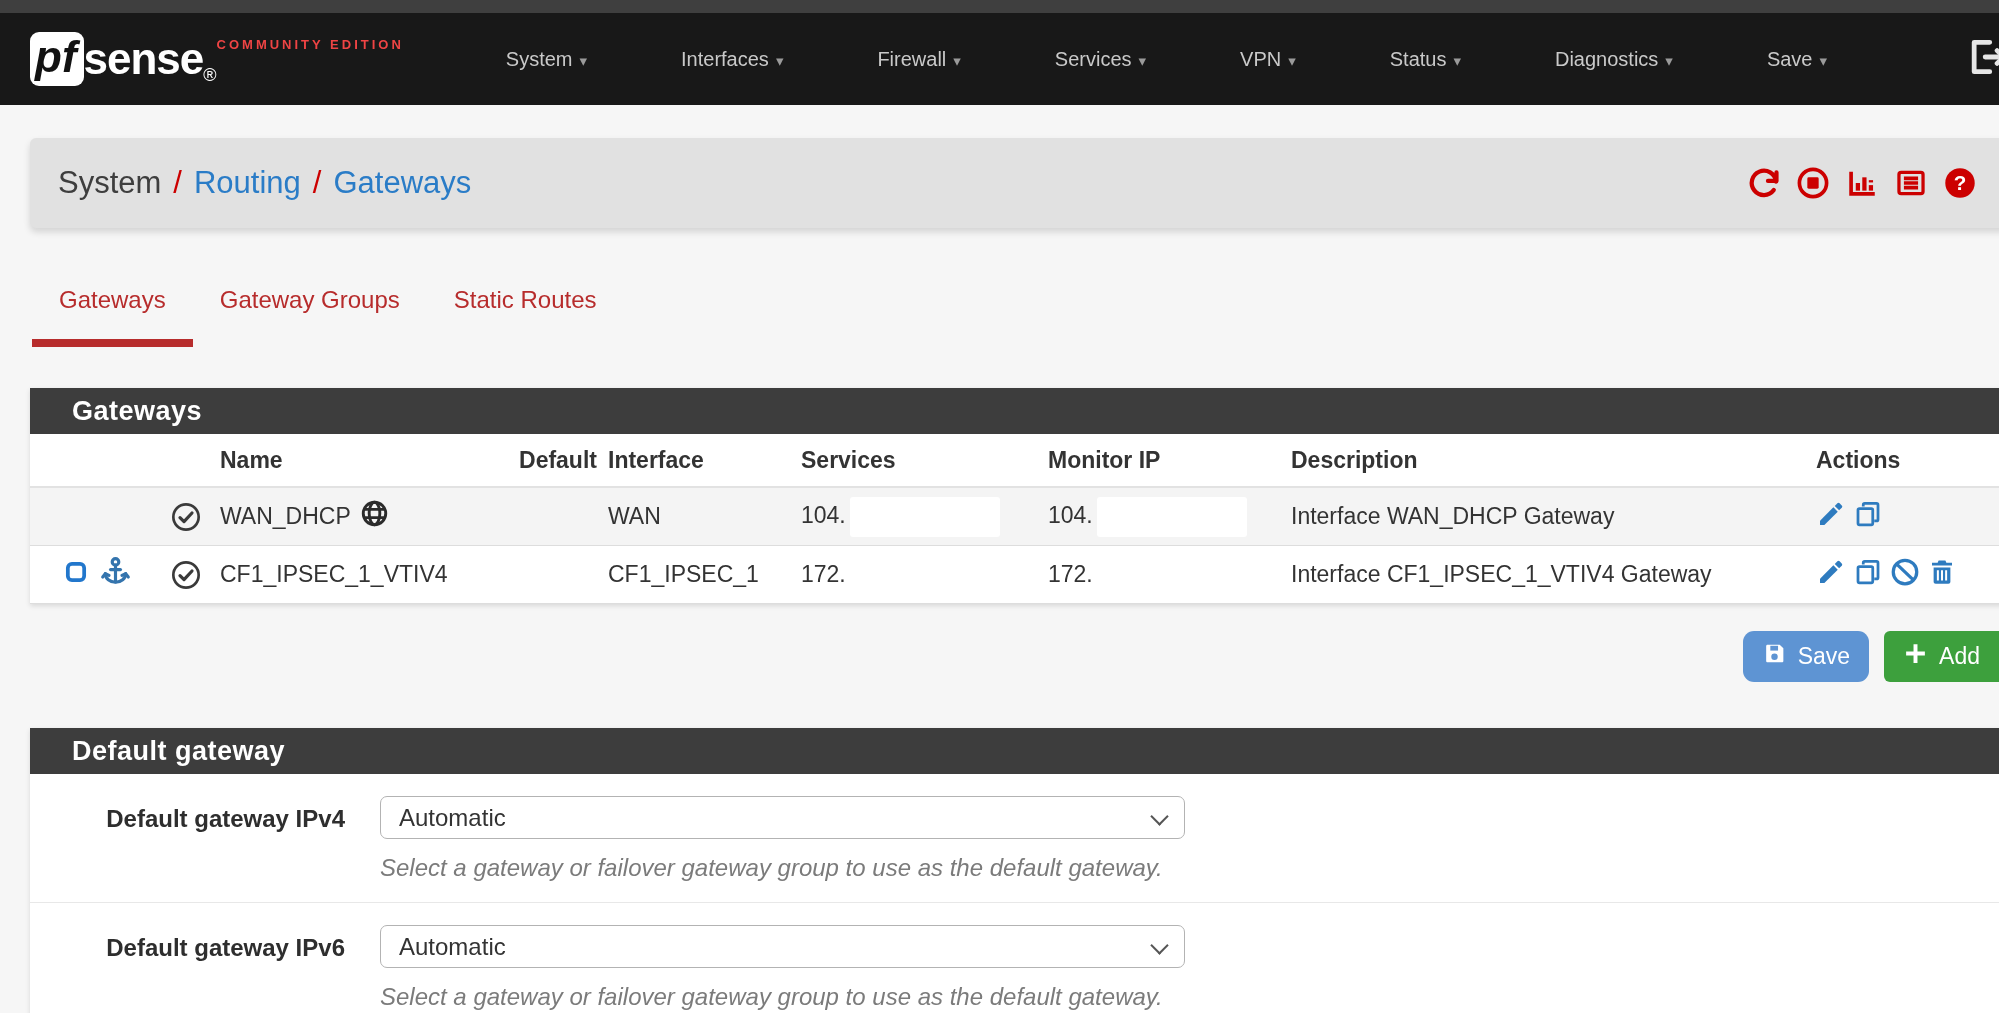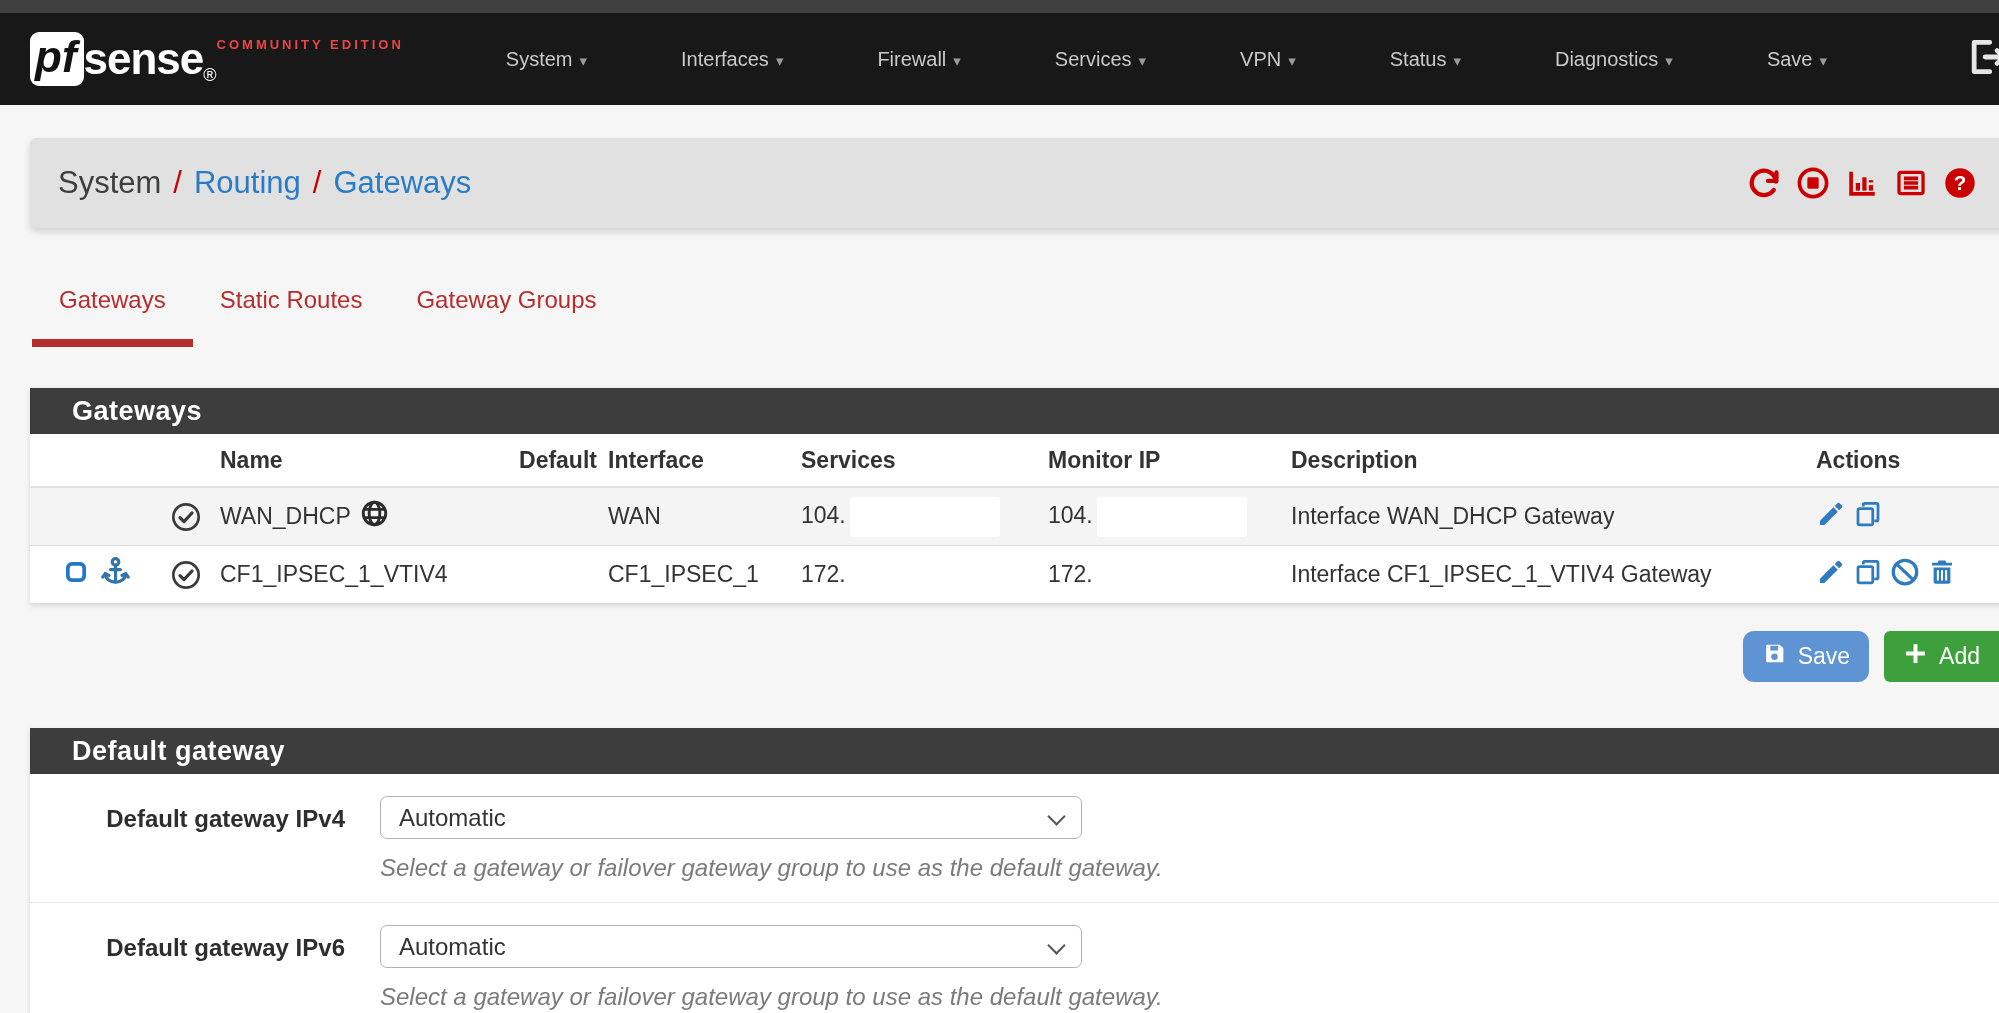--- a/index.html
+++ b/index.html
@@ -57,21 +57,21 @@
   .btn { display:flex; align-items:center; gap:11px; color:#fff; font-size:23px; border:none; border-radius:6px; padding:10px 19px; cursor:pointer; font-family:inherit; }
   .btn-save { background:#5e94d3;border-radius:11px; }
   .btn-add { background:#3da03d; padding-right:34px; }
 
   
   .dg-panel { margin-top:46px; }
   .field-row { display:flex; padding:22px 0 20px 0; }
   .field-row + .field-row { border-top:1px solid #e8e8e8; }
   .field-label { width:315px; text-align:right; font-weight:bold; font-size:24px; color:#2e2e2e; padding-top:9px; }
   .field-ctrl { margin-left:35px; }
-  .select { width:702px; height:43px; border:1px solid #b3b3b3; border-radius:7px; background:#fff; display:flex; align-items:center; padding:0 18px; font-size:24px; color:#333; cursor:pointer; position:relative; }
+  .select { width:805px; height:43px; border:1px solid #b3b3b3; border-radius:7px; background:#fff; display:flex; align-items:center; padding:0 18px; font-size:24px; color:#333; cursor:pointer; position:relative; }
   .chev { position:absolute; right:18px; top:13px; width:13px; height:13px; border-right:2px solid #555; border-bottom:2px solid #555; transform:rotate(45deg); }
   .help-text { margin-top:15px; font-size:24px; color:#7b7b7b;font-style:italic; }
 </style>
 </head>
 <body>
 
 <div class="topstrip"></div>
 <div class="navbar">
   <div class="brand">
     <div class="brand-row">
@@ -138,22 +138,22 @@
         <svg width="34" height="34" viewBox="0 0 24 24">
           <circle cx="12" cy="12" r="10.4" fill="#cc0000"></circle>
           <text x="12" y="17" text-anchor="middle" font-size="14.5" font-weight="bold" fill="#fff" font-family="Liberation Sans,DejaVu Sans,sans-serif">?</text>
         </svg>
       </span>
   </div>
 </div>
 
 <div class="tabs">
   <div class="tab active">Gateways</div>
+  <div class="tab">Gateway Groups</div>
   <div class="tab">Static Routes</div>
-  <div class="tab">Gateway Groups</div>
 </div>
 
 <div class="panel gw-panel">
   <div class="panel-head">Gateways</div>
 
   <div class="grid-row thead">
     <div></div>
     <div></div>
     <div>Name</div>
     <div class="th-center">Default</div>

